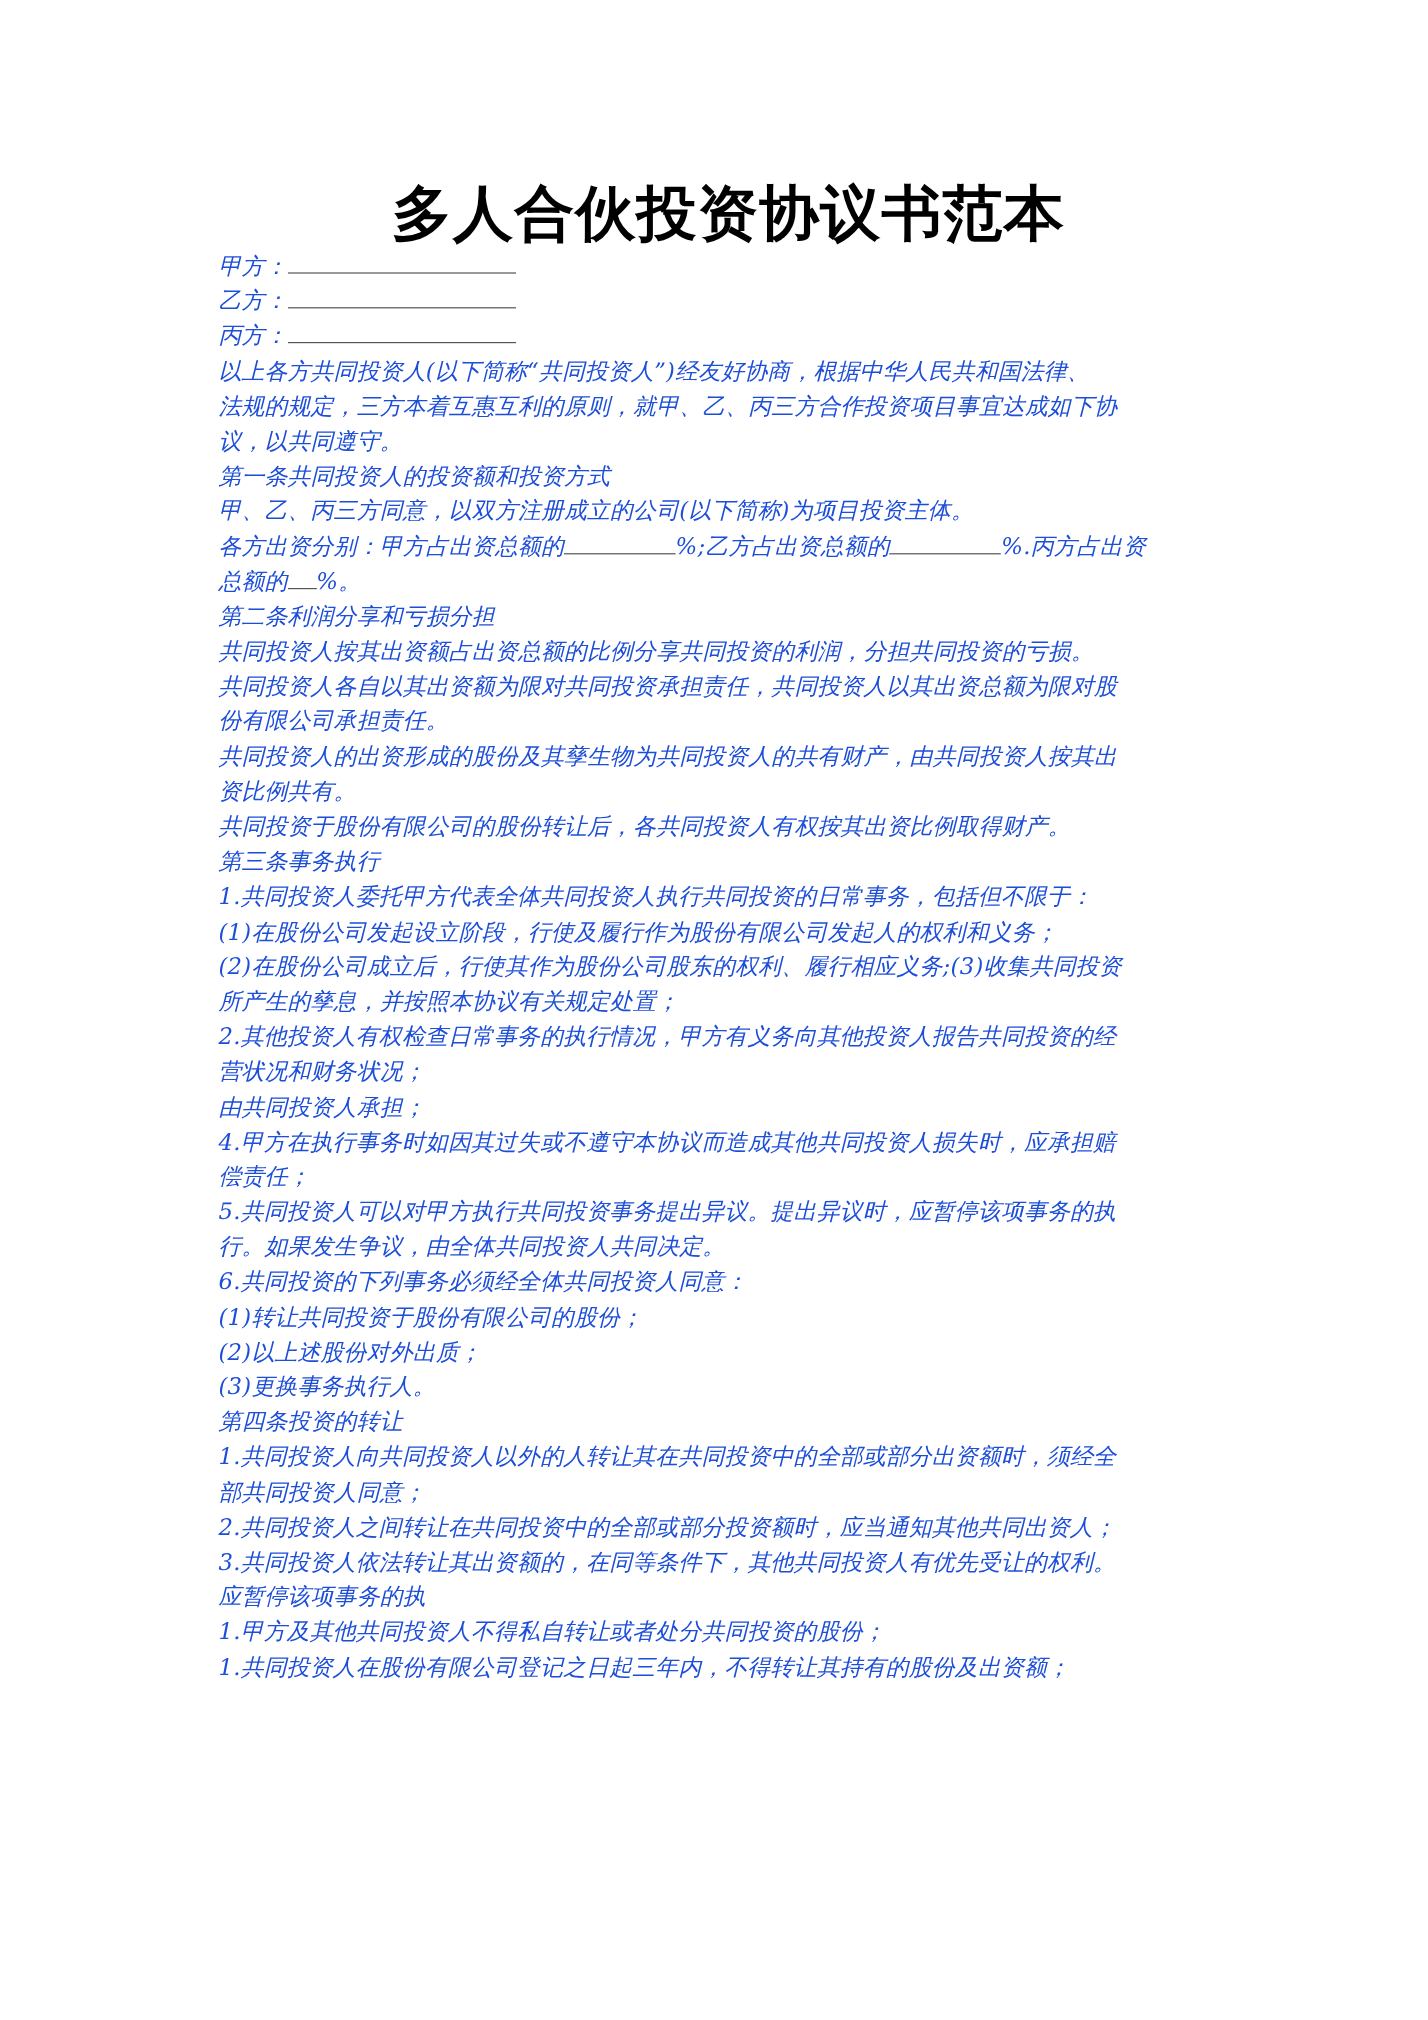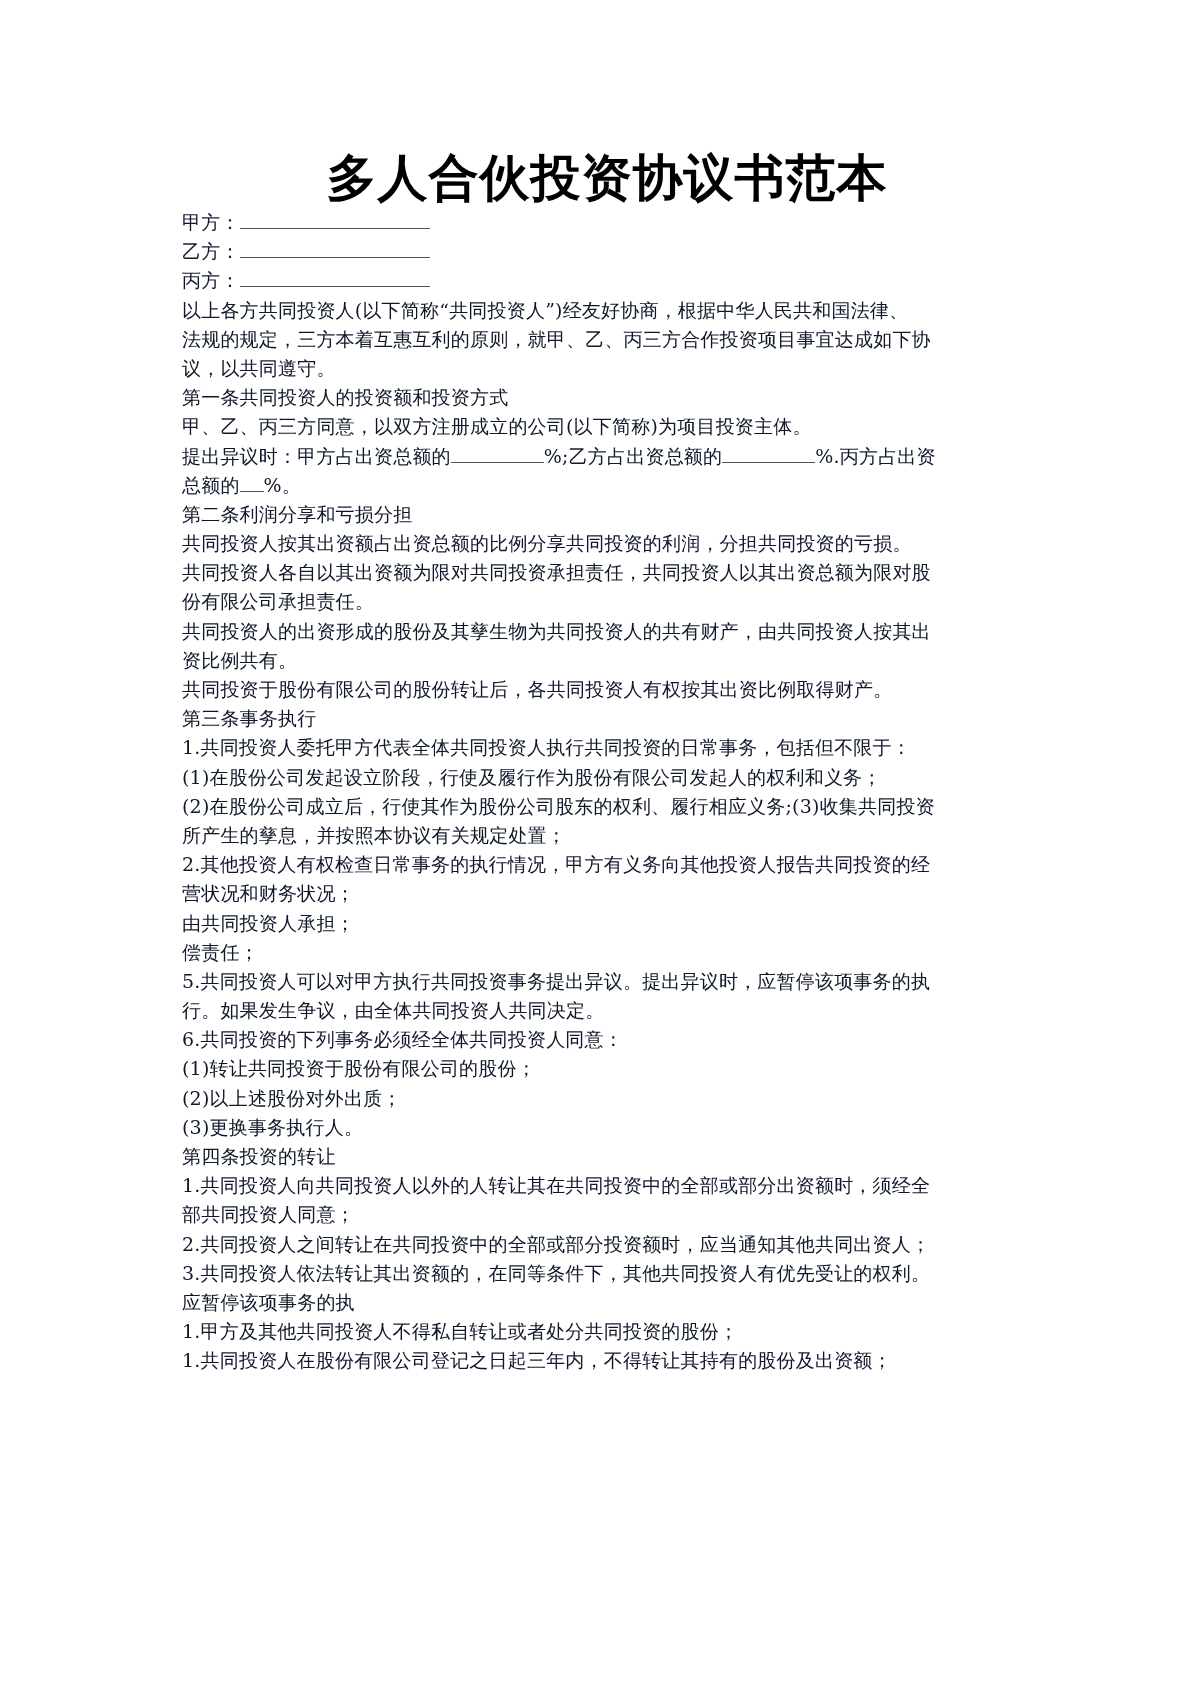--- a/index.html
+++ b/index.html
@@ -3,21 +3,21 @@
 <meta charset="utf-8">
 <style>
   html, body { margin: 0; padding: 0; background: #ffffff; }
   body { width: 1190px; height: 1683px; position: relative; overflow: hidden;
          font-family: "DejaVu Serif", "Liberation Serif", serif; color: #111; }
   .page { position: absolute; left: 0; top: 0; width: 1190px; height: 1683px; background: #fff; }
   .title { position: absolute; left: 0; width: 1190px; top: 152px; text-align: center;
            font-family: "DejaVu Sans", "Liberation Sans", sans-serif; font-weight: bold;
            font-size: 50px; line-height: 52px; letter-spacing: 1px; color: #000; padding-left: 12px; }
   .body { position: absolute; left: 182px; top: 208px; width: 840px; }
-  .line { font-size: 19px; line-height: 29.2px; height: 29.2px; white-space: nowrap; color: #0f172a; letter-spacing: 0.2px; }
+  .line { font-size: 19px; line-height: 29.2px; height: 29.2px; white-space: nowrap; color: #1d4ed8; letter-spacing: 0.2px; font-style: italic; }
   .blank { display: inline-block; border-bottom: 1px solid #555; height: 16px; vertical-align: baseline; }
   .b-party { width: 190px; }
   .b-pct { width: 93px; }
   .b-short { width: 24px; }
 </style>
 </head>
 <body>
 
 <div class="page">
   <div class="title">多人合伙投资协议书范本</div>
@@ -26,38 +26,39 @@
     <div class="line"><span>甲方：</span><span class="blank b-party"></span></div>
     <div class="line"><span>乙方：</span><span class="blank b-party"></span></div>
     <div class="line"><span>丙方：</span><span class="blank b-party"></span></div>
 
     <div class="line">以上各方共同投资人(以下简称“共同投资人”)经友好协商，根据中华人民共和国法律、</div>
     <div class="line">法规的规定，三方本着互惠互利的原则，就甲、乙、丙三方合作投资项目事宜达成如下协</div>
     <div class="line">议，以共同遵守。</div>
     <div class="line">第一条共同投资人的投资额和投资方式</div>
     <div class="line">甲、乙、丙三方同意，以双方注册成立的公司(以下简称)为项目投资主体。</div>
 
-    <div class="line"><span>提出异议时：甲方占出资总额的</span><span class="blank b-pct"></span><span>%;乙方占出资总额的</span><span class="blank b-pct"></span><span>%.丙方占出资</span></div>
+    <div class="line"><span>各方出资分别：甲方占出资总额的</span><span class="blank b-pct"></span><span>%;乙方占出资总额的</span><span class="blank b-pct"></span><span>%.丙方占出资</span></div>
     <div class="line"><span>总额的</span><span class="blank b-short"></span><span>%。</span></div>
 
     <div class="line">第二条利润分享和亏损分担</div>
     <div class="line">共同投资人按其出资额占出资总额的比例分享共同投资的利润，分担共同投资的亏损。</div>
     <div class="line">共同投资人各自以其出资额为限对共同投资承担责任，共同投资人以其出资总额为限对股</div>
     <div class="line">份有限公司承担责任。</div>
     <div class="line">共同投资人的出资形成的股份及其孳生物为共同投资人的共有财产，由共同投资人按其出</div>
     <div class="line">资比例共有。</div>
     <div class="line">共同投资于股份有限公司的股份转让后，各共同投资人有权按其出资比例取得财产。</div>
     <div class="line">第三条事务执行</div>
     <div class="line">1.共同投资人委托甲方代表全体共同投资人执行共同投资的日常事务，包括但不限于：</div>
     <div class="line">(1)在股份公司发起设立阶段，行使及履行作为股份有限公司发起人的权利和义务；</div>
     <div class="line">(2)在股份公司成立后，行使其作为股份公司股东的权利、履行相应义务;(3)收集共同投资</div>
     <div class="line">所产生的孳息，并按照本协议有关规定处置；</div>
     <div class="line">2.其他投资人有权检查日常事务的执行情况，甲方有义务向其他投资人报告共同投资的经</div>
     <div class="line">营状况和财务状况；</div>
     <div class="line">由共同投资人承担；</div>
+    <div class="line">4.甲方在执行事务时如因其过失或不遵守本协议而造成其他共同投资人损失时，应承担赔</div>
     <div class="line">偿责任；</div>
     <div class="line">5.共同投资人可以对甲方执行共同投资事务提出异议。提出异议时，应暂停该项事务的执</div>
     <div class="line">行。如果发生争议，由全体共同投资人共同决定。</div>
     <div class="line">6.共同投资的下列事务必须经全体共同投资人同意：</div>
     <div class="line">(1)转让共同投资于股份有限公司的股份；</div>
     <div class="line">(2)以上述股份对外出质；</div>
     <div class="line">(3)更换事务执行人。</div>
     <div class="line">第四条投资的转让</div>
     <div class="line">1.共同投资人向共同投资人以外的人转让其在共同投资中的全部或部分出资额时，须经全</div>
     <div class="line">部共同投资人同意；</div>

